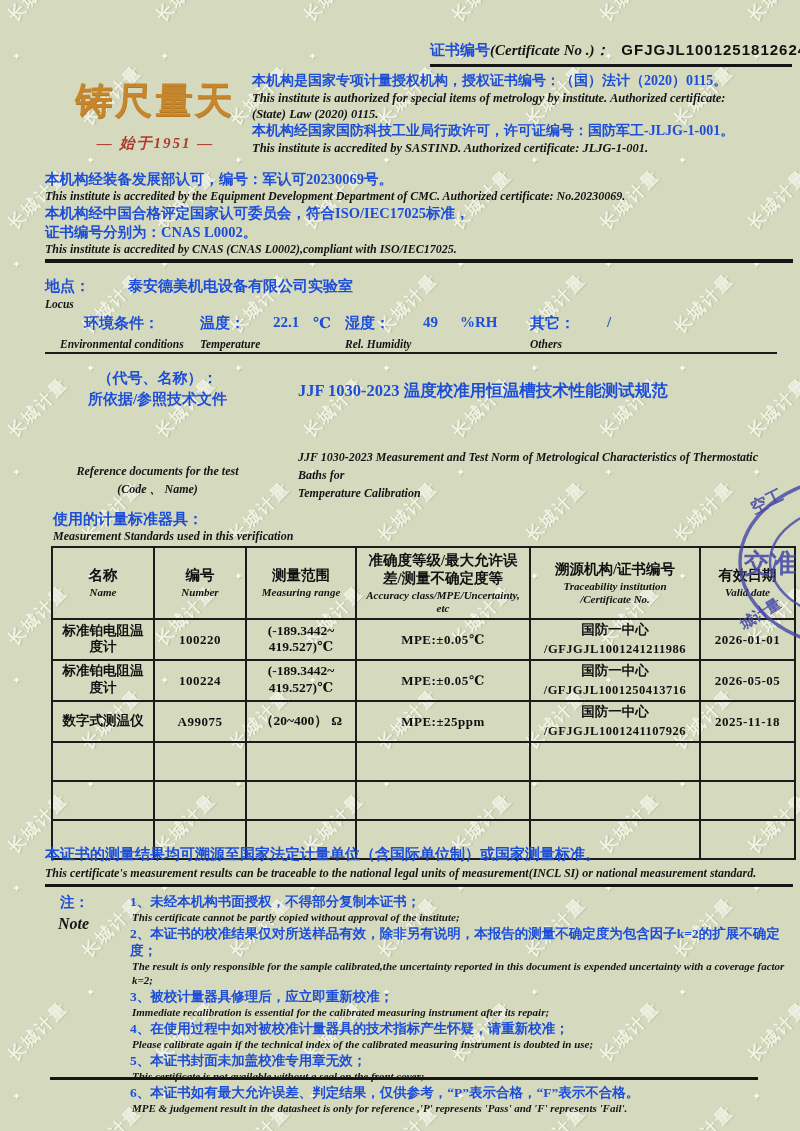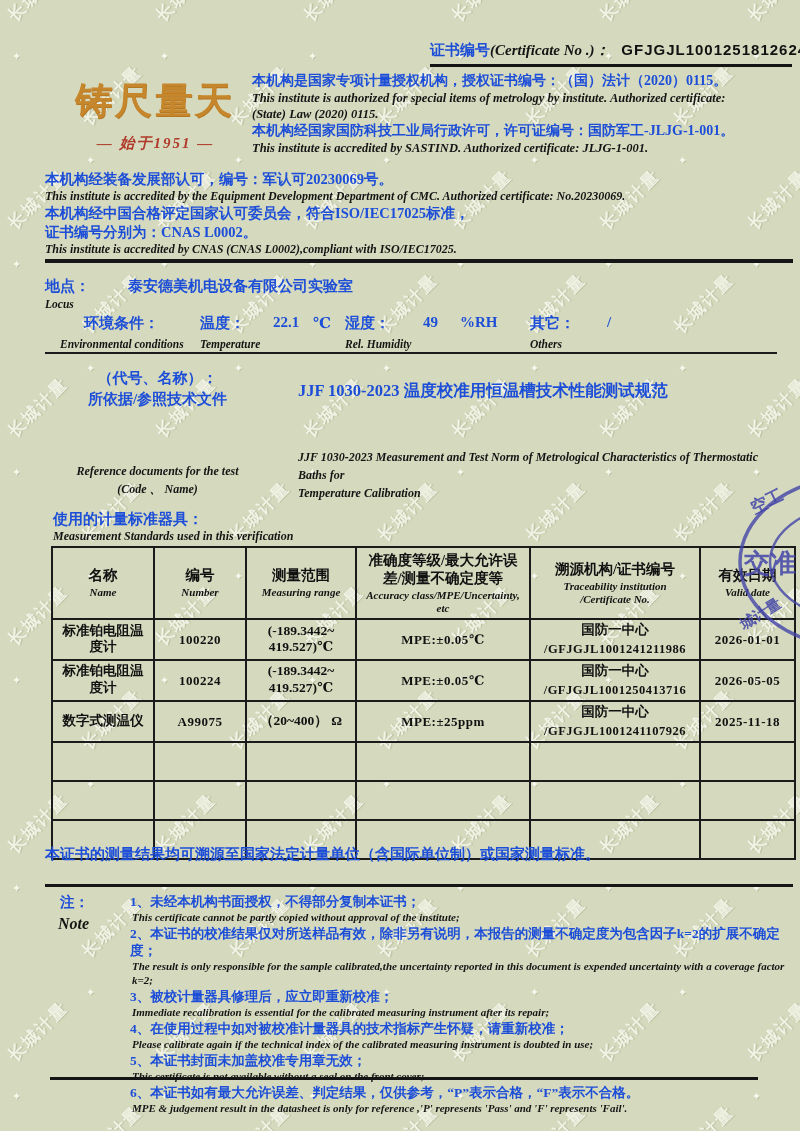--- a/index.html
+++ b/index.html
@@ -395,20 +395,21 @@
             <td></td>
             <td></td>
             <td></td>
             <td></td>
         </tr>
       </tbody>
     </table>
 
     <div class="stmt">
       <span class="cn">本证书的测量结果均可溯源至国家法定计量单位（含国际单位制）或国家测量标准。</span>
+      <span class="en">This certificate's measurement results can be traceable to the national legal units of measurement(INCL SI) or national measurement standard.</span>
     </div>
 
     <div class="rule-thick" style="top:884px;height:3px;"></div>
 
     <div class="notes">
       <div class="notes-label">
         <span class="cn">注：</span>
         <span class="en">Note</span>
       </div>
       <div class="notes-body">

